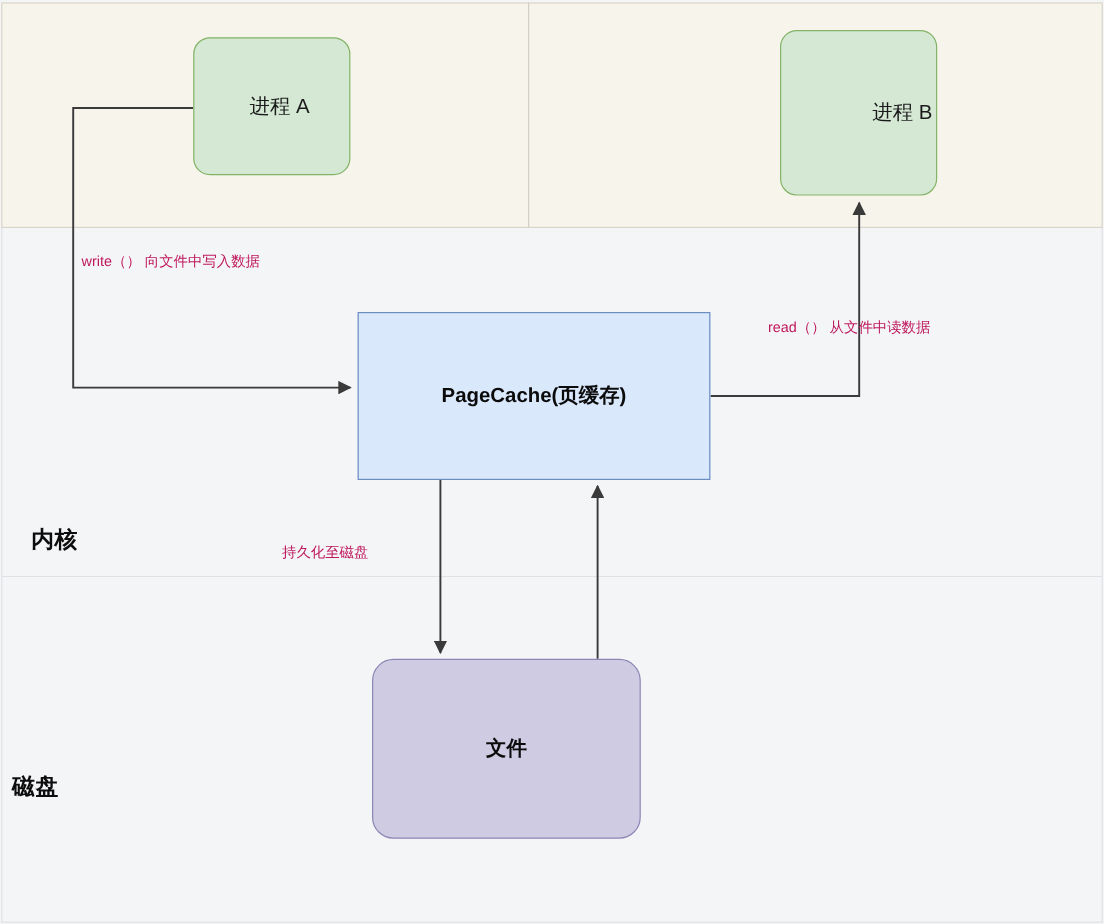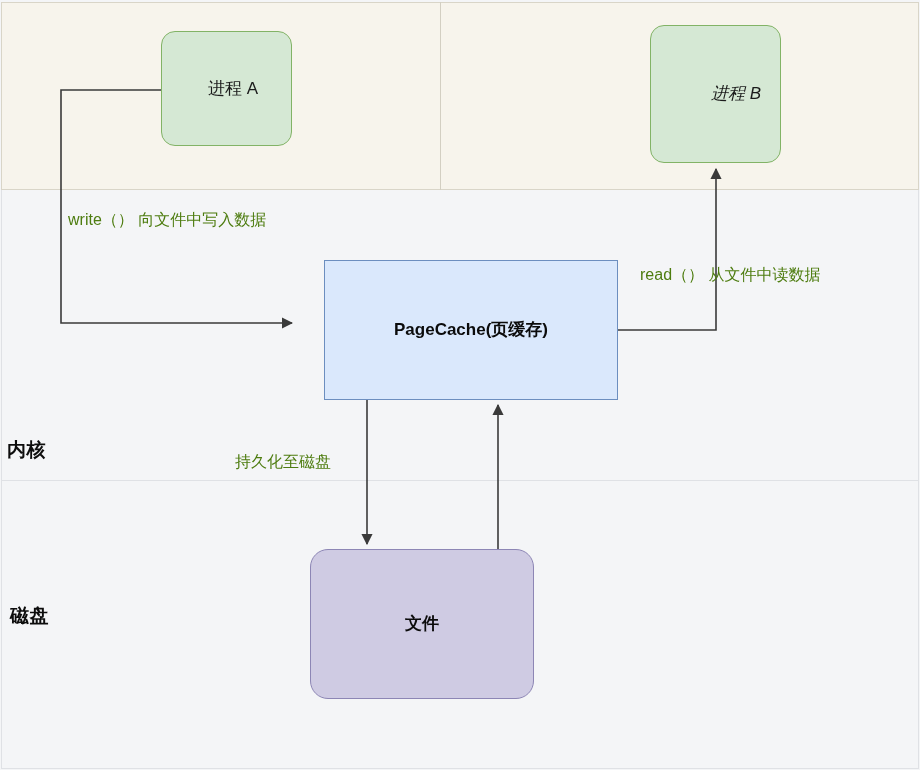--- a/index.html
+++ b/index.html
@@ -57,22 +57,22 @@
     box-sizing: border-box;
   }
   .lane-label {
     position: absolute;
     font-size: 19px;
     font-weight: bold;
     color: #0d0d0d;
     letter-spacing: 0.5px;
     white-space: nowrap;
   }
-  #lane-label-kernel { left: 7px; top: 437px; }
-  #lane-label-disk   { left: 10px; top: 603px; font-family: Liberation Serif, serif; }
+  #lane-label-kernel { left: 26px; top: 437px; }
+  #lane-label-disk   { left: 10px; top: 643px; font-family: Liberation Serif, serif; }
 
   
   .node {
     position: absolute;
     box-sizing: border-box;
     display: flex;
     align-items: center;
     justify-content: center;
     text-align: center;
     line-height: 1.25;
@@ -80,33 +80,32 @@
   .node-proc {
     background: #d5e8d4;
     border: 1px solid #82b366;
     border-radius: 14px;
     font-size: 17px;
     color: #1b1b1b;
     padding-left: 13px;
   }
   #node-process-a { left: 161px; top: 31px;  width: 131px; height: 115px; }
   #node-process-b { left: 650px; top: 25px;  width: 131px; height: 138px; }
-  #node-process-b .node-text { position: relative; left: 14px; font-style: italic; }
+  #node-process-b .node-text { position: relative; left: 30px; }
 
   #node-pagecache {
     left: 298px;
     top: 260px;
     width: 294px;
     height: 140px;
     background: #dae8fc;
     border: 1px solid #6c8ebf;
     font-size: 17px;
     font-weight: bold;
     color: #0b0b0b;
-    margin-left: 26px;
   }
   #node-file {
     left: 310px;
     top: 549px;
     width: 224px;
     height: 150px;
     background: #cfcbe3;
     border: 1px solid #8d86b5;
     border-radius: 18px;
     font-size: 17px;
@@ -125,22 +124,22 @@
   }
   .edge-line {
     fill: none;
     stroke: #3a3a3a;
     stroke-width: 1.6px;
   }
 
   
   .edge-label {
     position: absolute;
-    font-size: 16px;
-    color: #4d7c0f;
+    font-size: 12px;
+    color: #be185d;
     white-space: nowrap;
   }
   #edge-label-write  { left: 68px;  top: 210px; }
   #edge-label-read   { left: 640px; top: 265px; }
   #edge-label-flush  { left: 235px; top: 452px; }
 </style>
 </head>
 <body>
 
 <div id="canvas">

